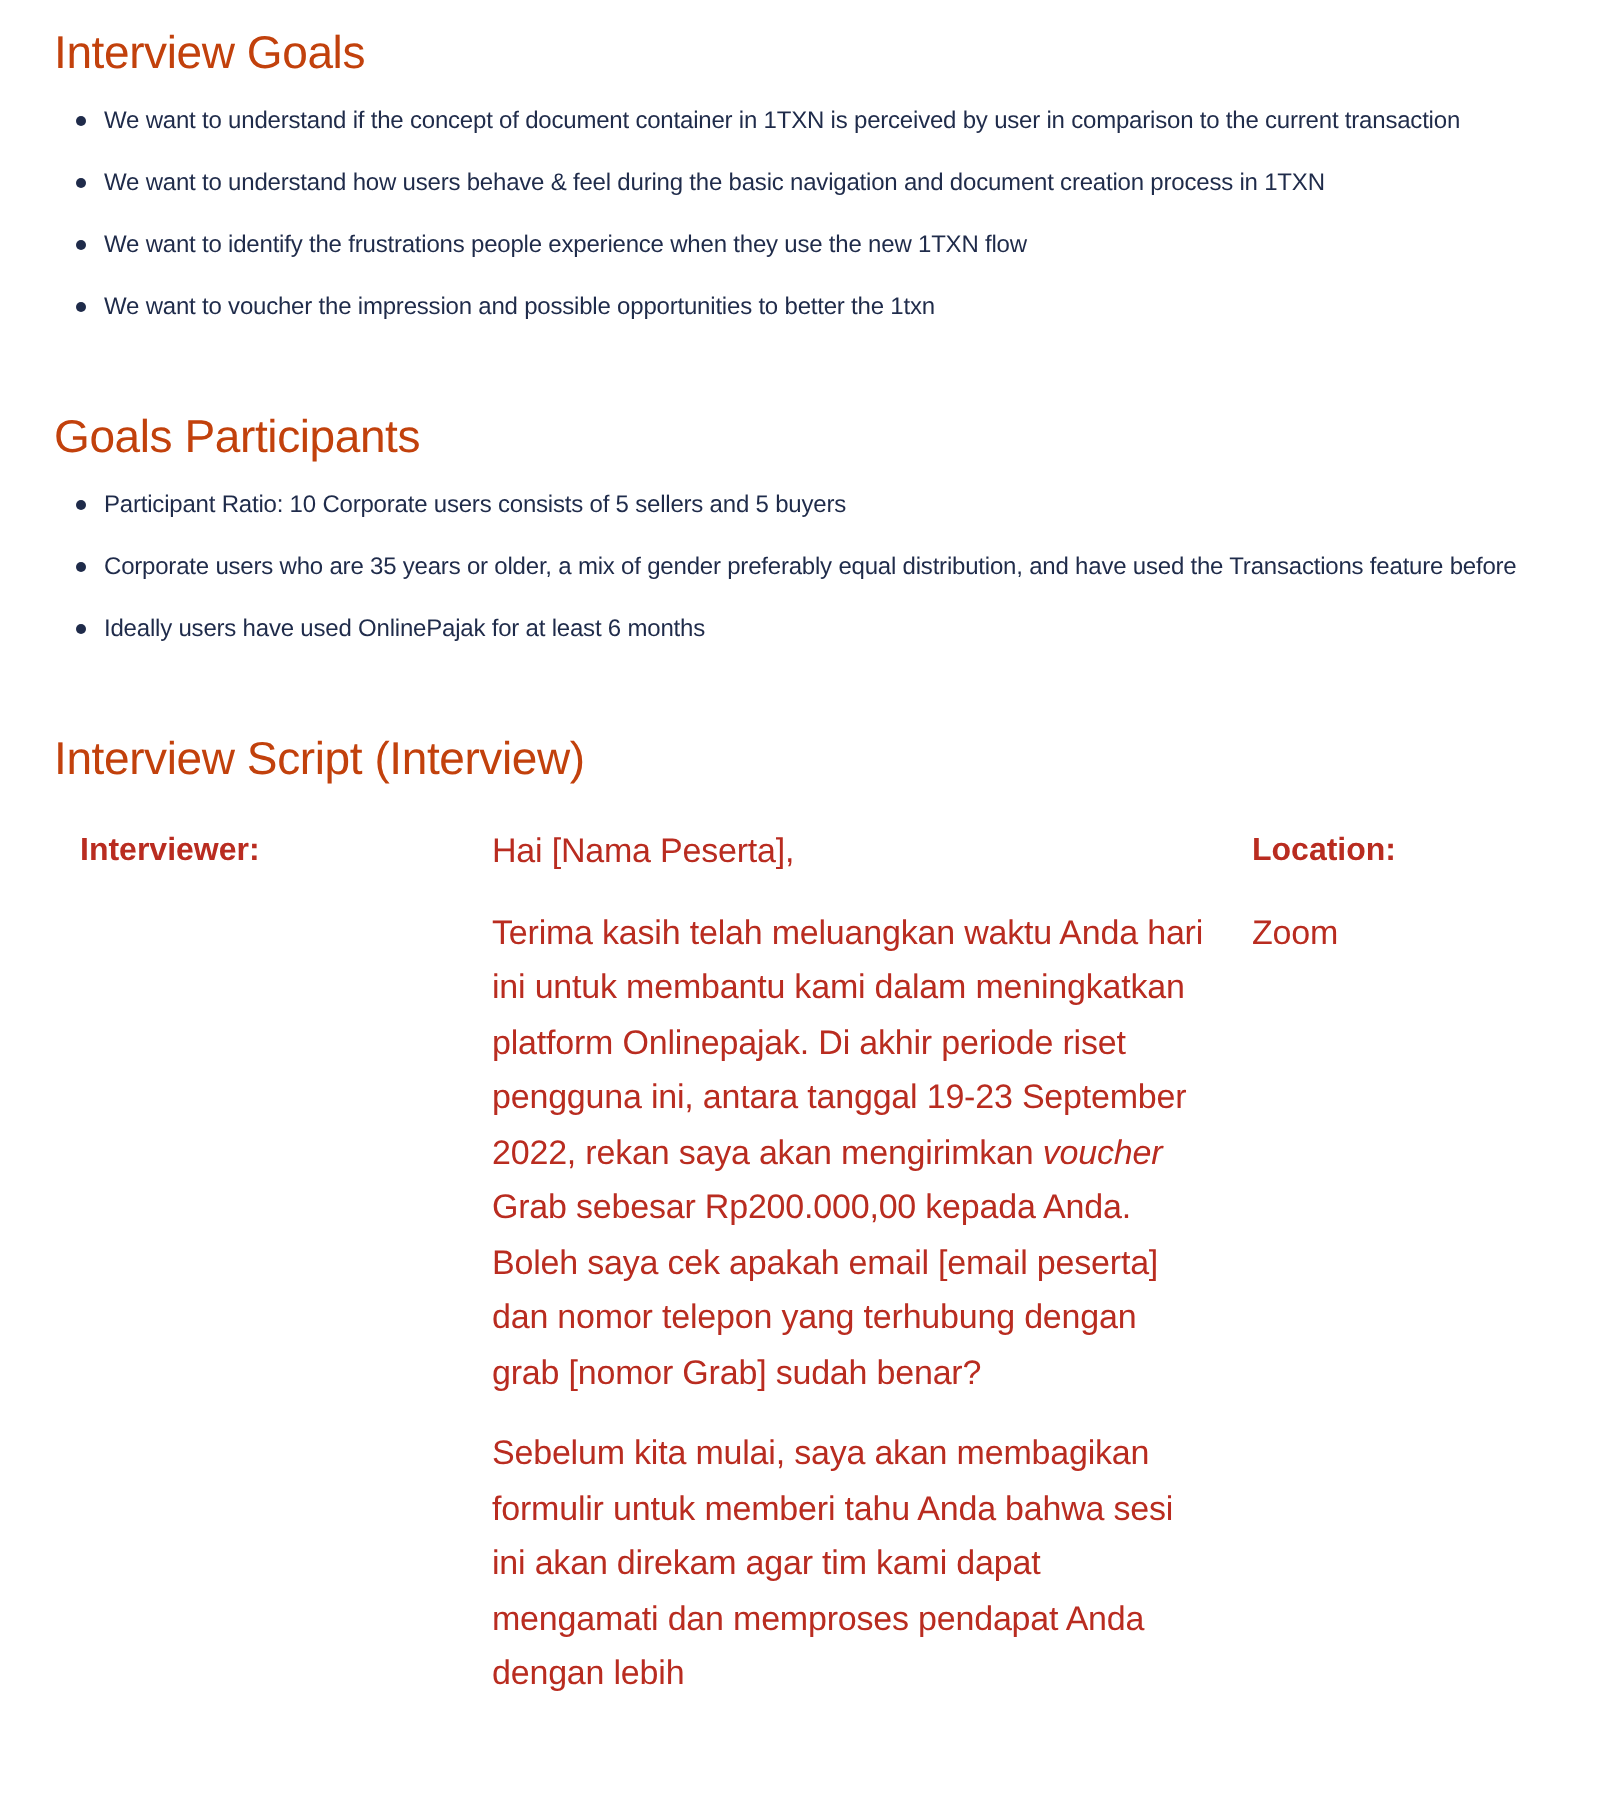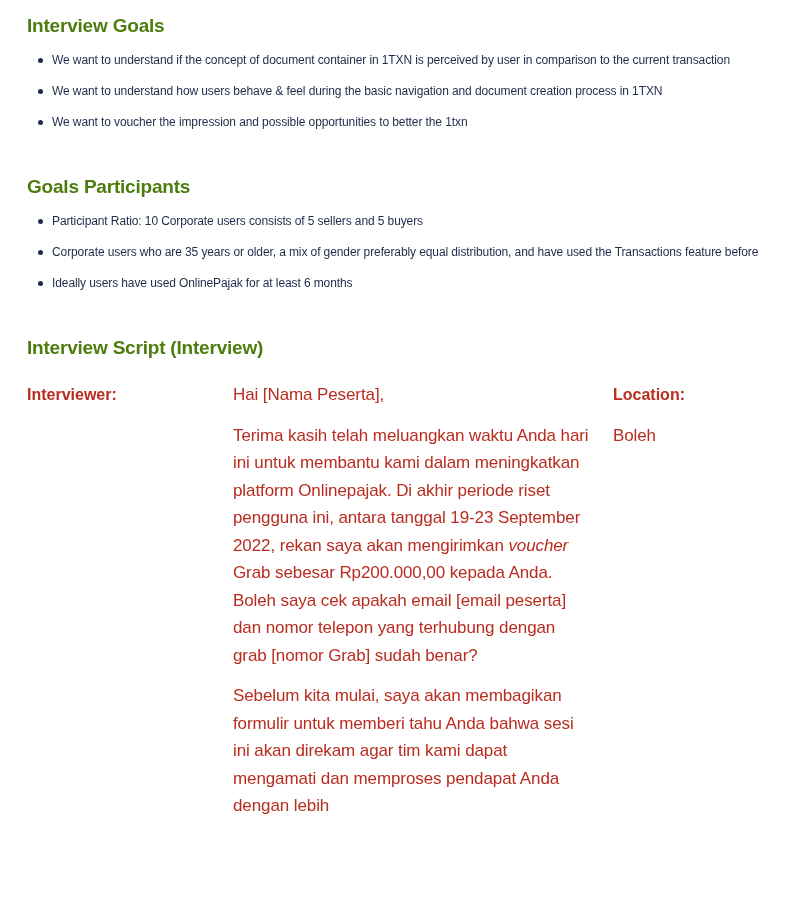--- a/index.html
+++ b/index.html
@@ -12,23 +12,23 @@
   body {
     width: 802px;
     height: 901px;
     overflow: hidden;
   }
   .page {
     padding: 15px 27px 0 27px;
     width: 802px;
   }
   .section-heading {
-    font-size: 19px;
-    font-weight: 700;
-    color: #4d7c0f;
+    font-size: 23px;
+    font-weight: 400;
+    color: #c2410c;
     margin: 39px 0 0 0;
     line-height: 22px;
     letter-spacing: -0.2px;
   }
   .section-heading.first {
     margin-top: 0;
   }
   ul.bullet-list {
     list-style: none;
     margin: 9px 0 0 0;
@@ -54,20 +54,21 @@
     background: #1f2b4a;
   }
   .script-table {
     display: flex;
     align-items: flex-start;
     margin-top: 22px;
   }
   .col-interviewer {
     width: 206px;
     flex: 0 0 206px;
+    margin-left: 13px;
   }
   .col-script {
     width: 380px;
     flex: 0 0 380px;
     padding-right: 24px;
   }
   .col-location {
     flex: 1 1 auto;
   }
   .cell-label {
@@ -91,20 +92,21 @@
 </head>
 <body>
 
 <div class="page">
 
   <h2 class="section-heading first">Interview Goals</h2>
 
   <ul class="bullet-list">
     <li>We want to understand if the concept of document container in 1TXN is perceived by user in comparison to the current transaction</li>
     <li>We want to understand how users behave &amp; feel during the basic navigation and document creation process in 1TXN</li>
+    <li>We want to identify the frustrations people experience when they use the new 1TXN flow</li>
     <li>We want to voucher the impression and possible opportunities to better the 1txn</li>
   </ul>
 
   <h2 class="section-heading">Goals Participants</h2>
 
   <ul class="bullet-list">
     <li>Participant Ratio: 10 Corporate users consists of 5 sellers and 5 buyers</li>
     <li>Corporate users who are 35 years or older, a mix of gender preferably equal distribution, and have used the Transactions feature before</li>
     <li>Ideally users have used OnlinePajak for at least 6 months</li>
   </ul>
@@ -118,18 +120,18 @@
     </div>
 
     <div class="col-script">
       <p class="script-para">Hai [Nama Peserta],</p>
       <p class="script-para"><span>Terima kasih telah meluangkan waktu Anda hari ini untuk membantu kami dalam meningkatkan platform Onlinepajak. Di akhir periode riset pengguna ini, antara tanggal 19-23 September 2022, rekan saya akan mengirimkan </span><em>voucher</em><span> Grab sebesar Rp200.000,00 kepada Anda. Boleh saya cek apakah email [email peserta] dan nomor telepon yang terhubung dengan grab [nomor Grab] sudah benar?</span></p>
       <p class="script-para">Sebelum kita mulai, saya akan membagikan formulir untuk memberi tahu Anda bahwa sesi ini akan direkam agar tim kami dapat mengamati dan memproses pendapat Anda dengan lebih</p>
     </div>
 
     <div class="col-location">
       <p class="cell-label">Location:</p>
-      <p class="script-para">Boleh</p>
+      <p class="script-para">Zoom</p>
     </div>
 
   </div>
 
 </div>
 
 </body></html>

